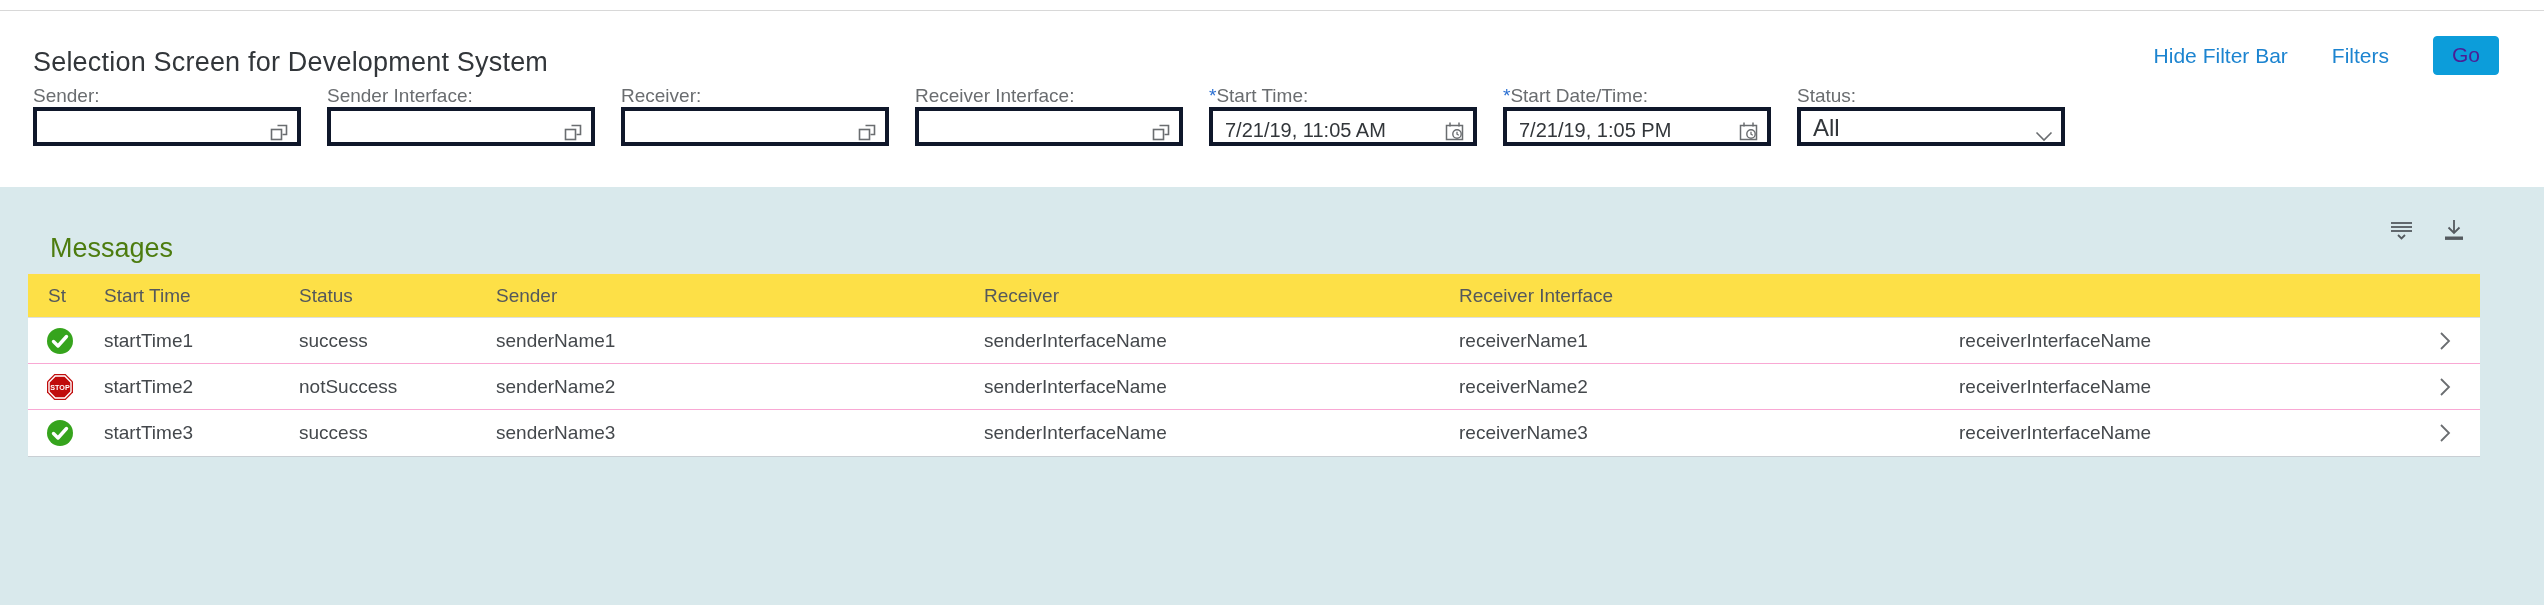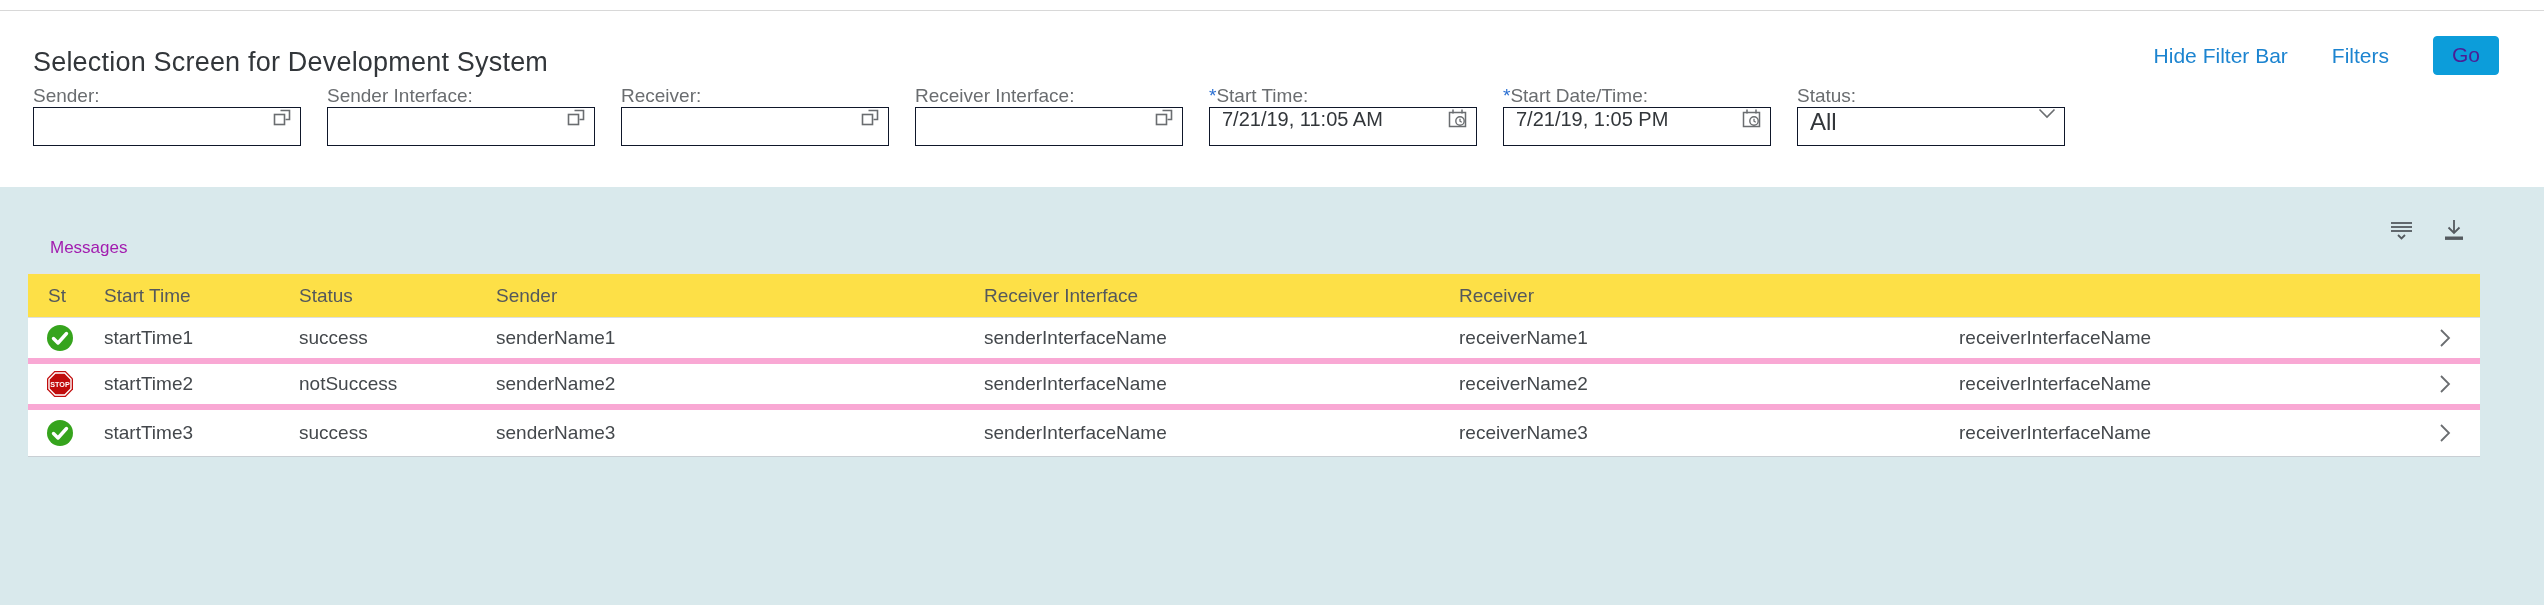--- a/index.html
+++ b/index.html
@@ -25,54 +25,54 @@
   .go-btn {
     background: #0c9dda; color: #4c1d95; font-size: 21px; font-family: inherit;
     border: 1px solid #0c9dda; border-radius: 4px;
     padding: 5px 18px 7px 18px; cursor: pointer; line-height: 1.2;
   }
   .fields-row { display: flex; gap: 26px; margin-top: 12px; }
   .field { width: 268px; }
   .field-label { font-size: 19px; color: #6a6d70; white-space: nowrap; }
   .req-star { color: #2a6fd2; font-size: 19px; }
   .field-box {
-    height: 39px; border: 1px solid #0f172a; background: #fff;
-    display: flex; align-items: flex-start; padding: 0 8px 0 12px; cursor: text;
+    height: 39px; border: 4px solid #0f172a; background: #fff;
+    display: flex; align-items: flex-end; padding: 0 8px 0 12px; cursor: text;
   }
   .field-box input {
     border: none; outline: none; flex: 1; min-width: 0;
     font-size: 20px; color: #32363a; font-family: inherit; background: transparent;
   }
   .box-icon { flex: 0 0 auto; margin-left: 8px; display: flex; align-items: center; cursor: pointer; }
   .select-box { cursor: pointer; }
   .select-value { flex: 1; font-size: 24px; color: #32363a; }
 
   
   .content { background: #d9e9ec; height: 418px; padding: 0 64px 0 28px; }
   .msg-toolbar {
     height: 86px; display: flex; align-items: center; justify-content: space-between;
     padding-left: 22px; padding-right: 14px;
   }
-  .msg-title { font-size: 17px; font-weight: 400; color: #a21caf; margin-top: 36px; }
+  .msg-title { font-size: 27px; font-weight: 400; color: #4d7c0f; margin-top: 36px; }
   .toolbar-icons { display: flex; align-items: center; gap: 28px; }
   .tb-icon { cursor: pointer; display: flex; align-items: center; }
 
   
   .table-card { background: #ffffff; border-bottom: 1px solid #c9cfd4; }
   .grid-row {
     display: grid;
     grid-template-columns: 56px 195px 197px 488px 475px 500px 1fr 70px;
     align-items: center;
   }
   .thead {
     height: 45px; background: #fde047;
     border-top: 1px solid #e2e5e7; border-bottom: 1px solid #dcdfe2;
   }
   .th { font-size: 19px; color: #54585c; padding-left: 20px; white-space: nowrap; }
-  .trow { height: 46px; background: #ffffff; border-bottom: 6px solid #f9a8d4; cursor: pointer; }
+  .trow { height: 46px; background: #ffffff; border-bottom: 1px solid #f9a8d4; cursor: pointer; }
   .trow:last-child { border-bottom: none; }
   .td { font-size: 19px; color: #44484c; padding-left: 20px; white-space: nowrap; overflow: hidden; }
   .td-icon { padding-left: 18px; display: flex; align-items: center; }
   .td-chevron { display: flex; justify-content: center; align-items: center; padding-left: 0; }
   svg { display: block; }
 </style>
 </head>
 <body>
 
 <div class="top-strip"></div>
@@ -211,22 +211,22 @@
     </div>
   </div>
 
   <div class="table-card">
 
     <div class="grid-row thead">
       <div class="th">St</div>
       <div class="th">Start Time</div>
       <div class="th">Status</div>
       <div class="th">Sender</div>
+      <div class="th">Receiver</div>
       <div class="th">Receiver Interface</div>
-      <div class="th">Receiver</div>
       <div class="th"></div>
     </div>
 
     <div class="grid-row trow">
       <div class="td td-icon">
         <span>
           <svg width="28" height="28" viewBox="0 0 28 28">
               <circle cx="14" cy="14" r="13" fill="#36a41d"></circle>
               <path d="M7.5 14.5 L12 19 L20.5 9.5" fill="none" stroke="#ffffff" stroke-width="3.4" stroke-linecap="round" stroke-linejoin="round"></path>
             </svg>

